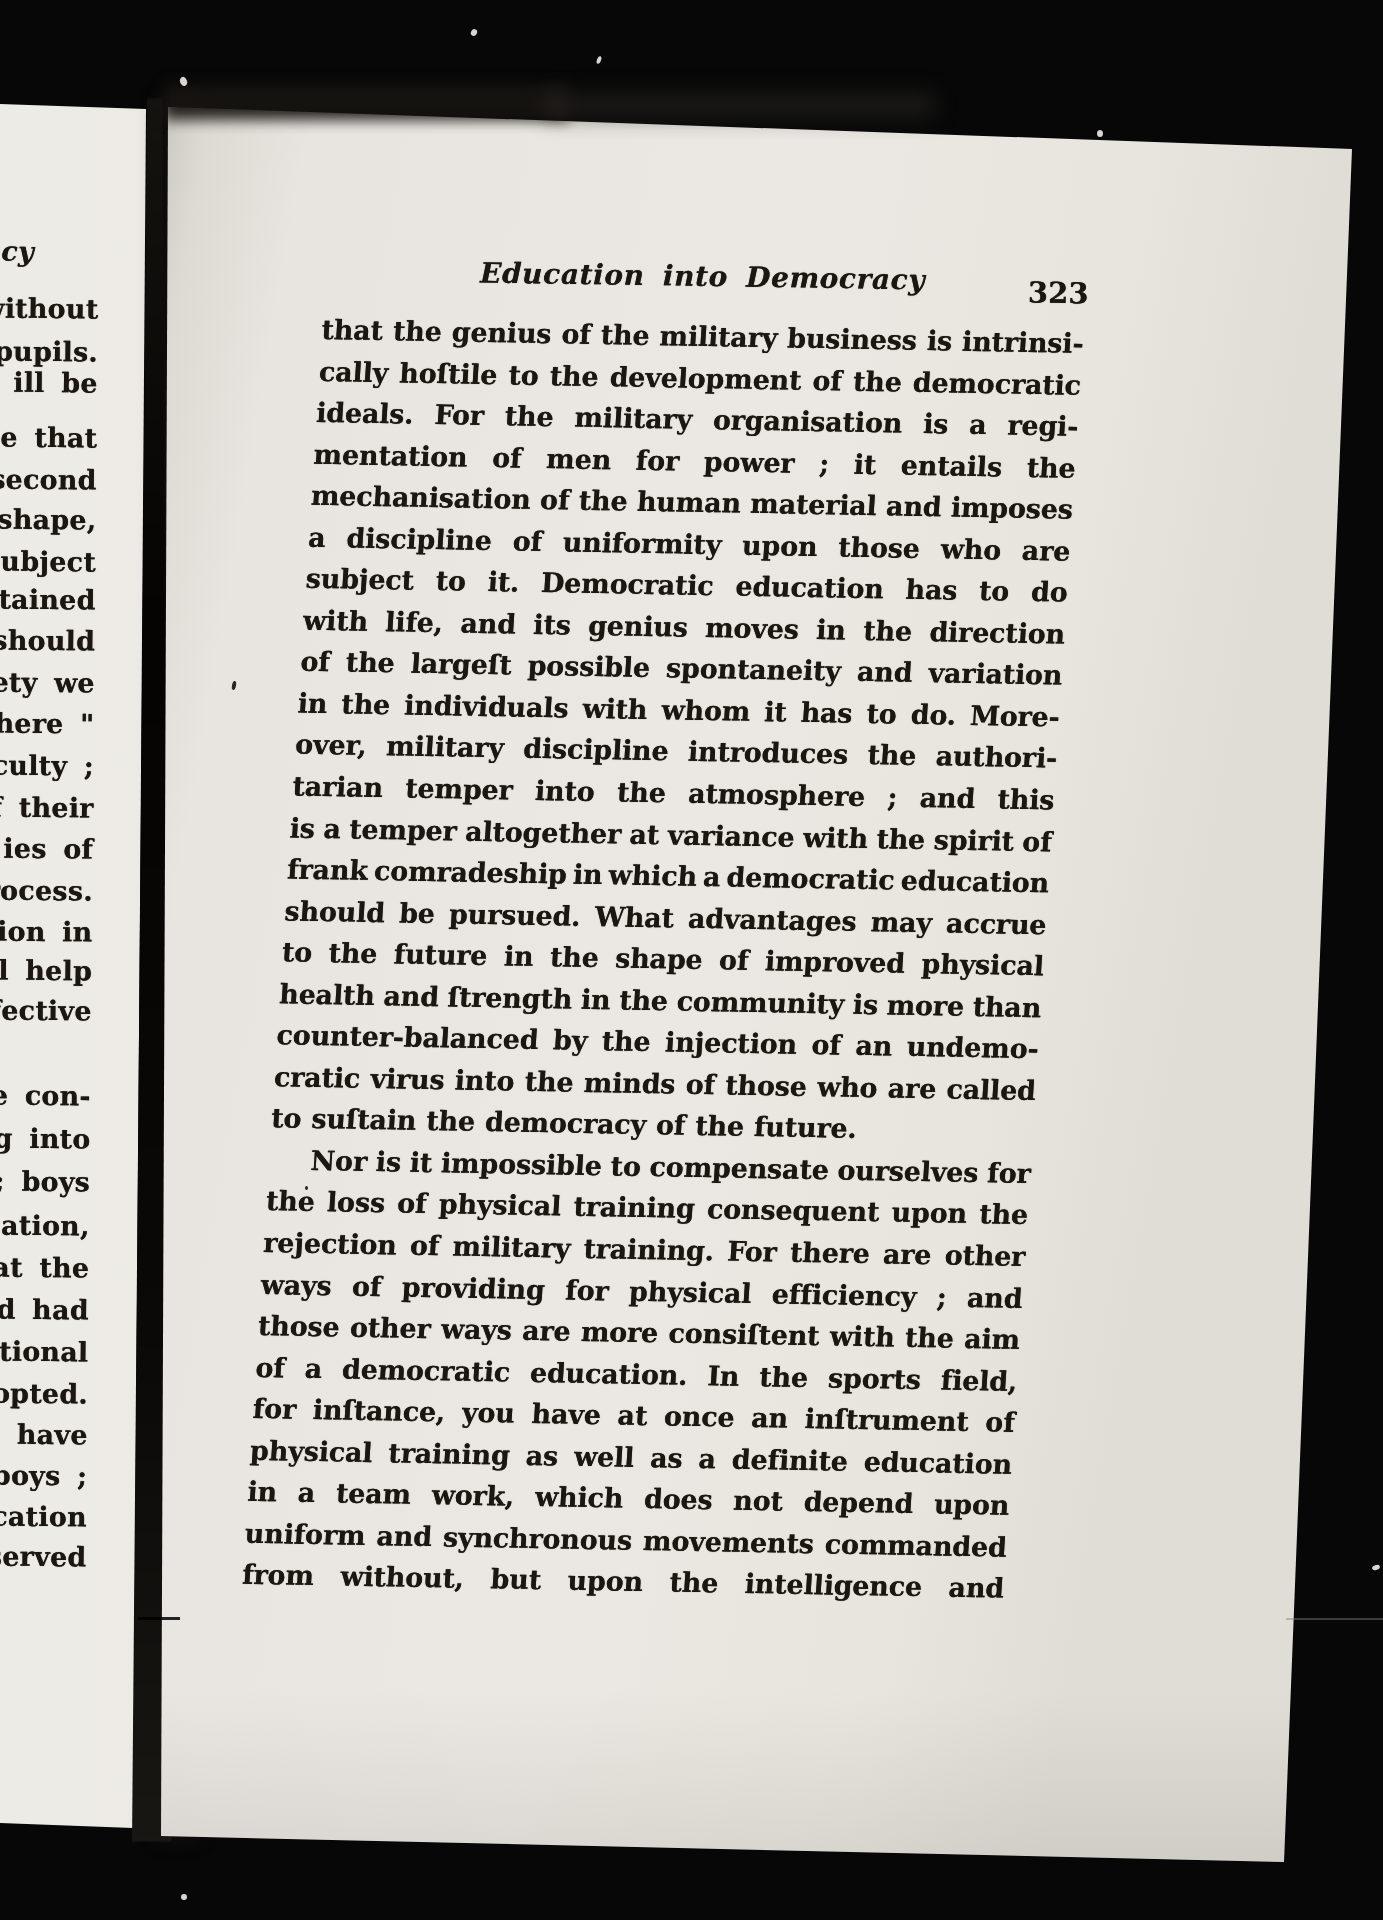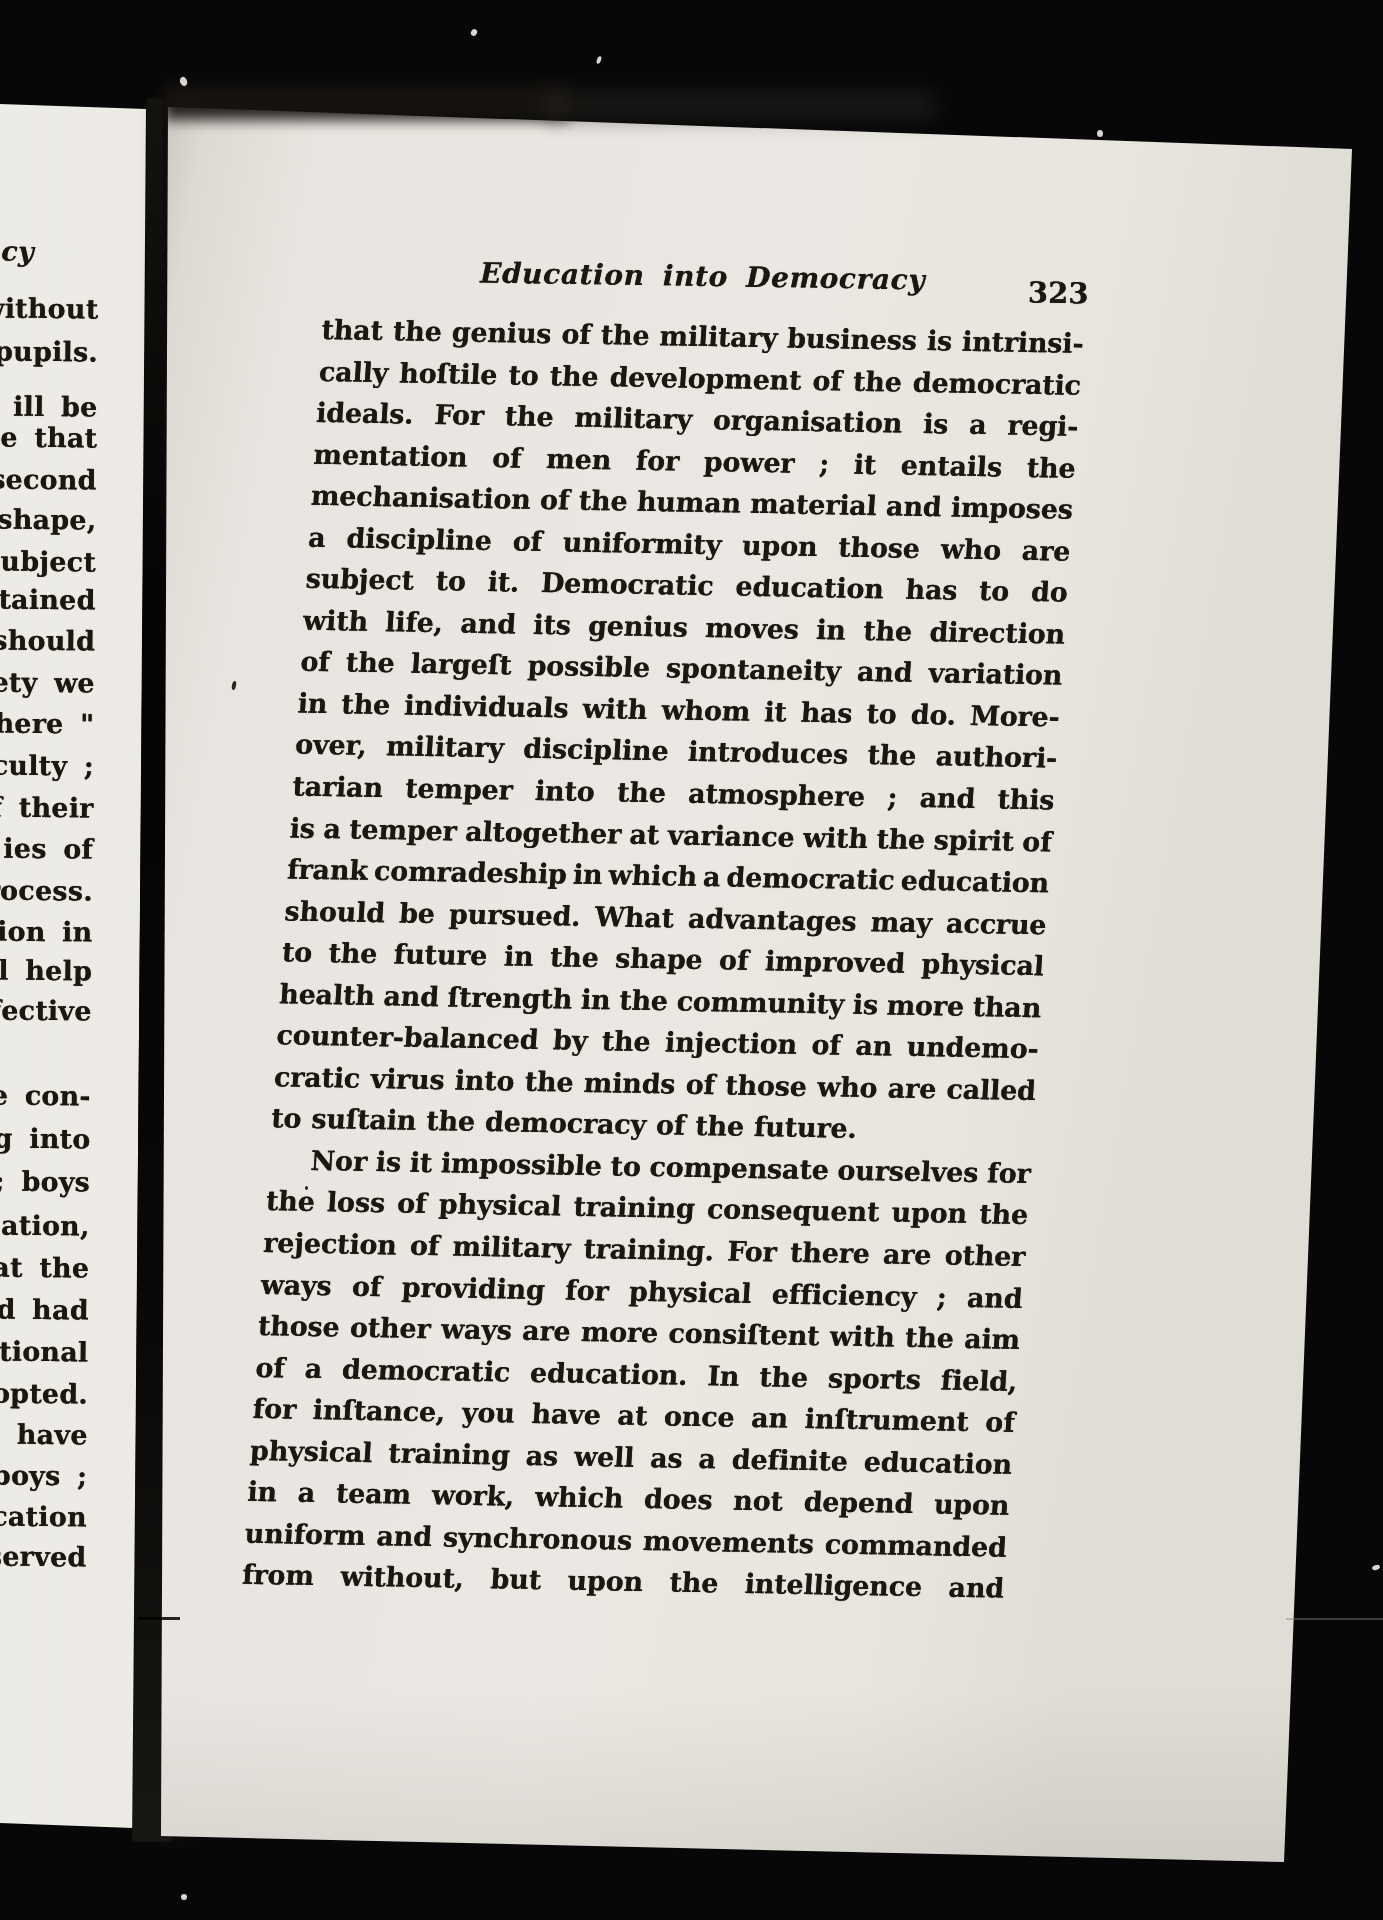--- a/index.html
+++ b/index.html
@@ -102,21 +102,21 @@
 </head>
 <body>
 
 <div class="scene">
 
   <div class="left-strip"></div>
   <div class="left-frags">
       <div class="lfrag italic" style="top: 237px;">acy</div>
       <div class="lfrag" style="top: 294px;">without</div>
       <div class="lfrag" style="top: 337px;">pupils.</div>
-      <div class="lfrag" style="top: 392px;">ill be</div>
+      <div class="lfrag" style="top: 368px;">ill be</div>
       <div class="lfrag" style="top: 423px;">oe that</div>
       <div class="lfrag" style="top: 465px;">second</div>
       <div class="lfrag" style="top: 505px;">shape,</div>
       <div class="lfrag" style="top: 547px;">subject</div>
       <div class="lfrag" style="top: 585px;">ntained</div>
       <div class="lfrag" style="top: 626px;">should</div>
       <div class="lfrag" style="top: 668px;">ety we</div>
       <div class="lfrag" style="top: 709px;">here "</div>
       <div class="lfrag" style="top: 751px;">culty ;</div>
       <div class="lfrag" style="top: 793px;">f their</div>

